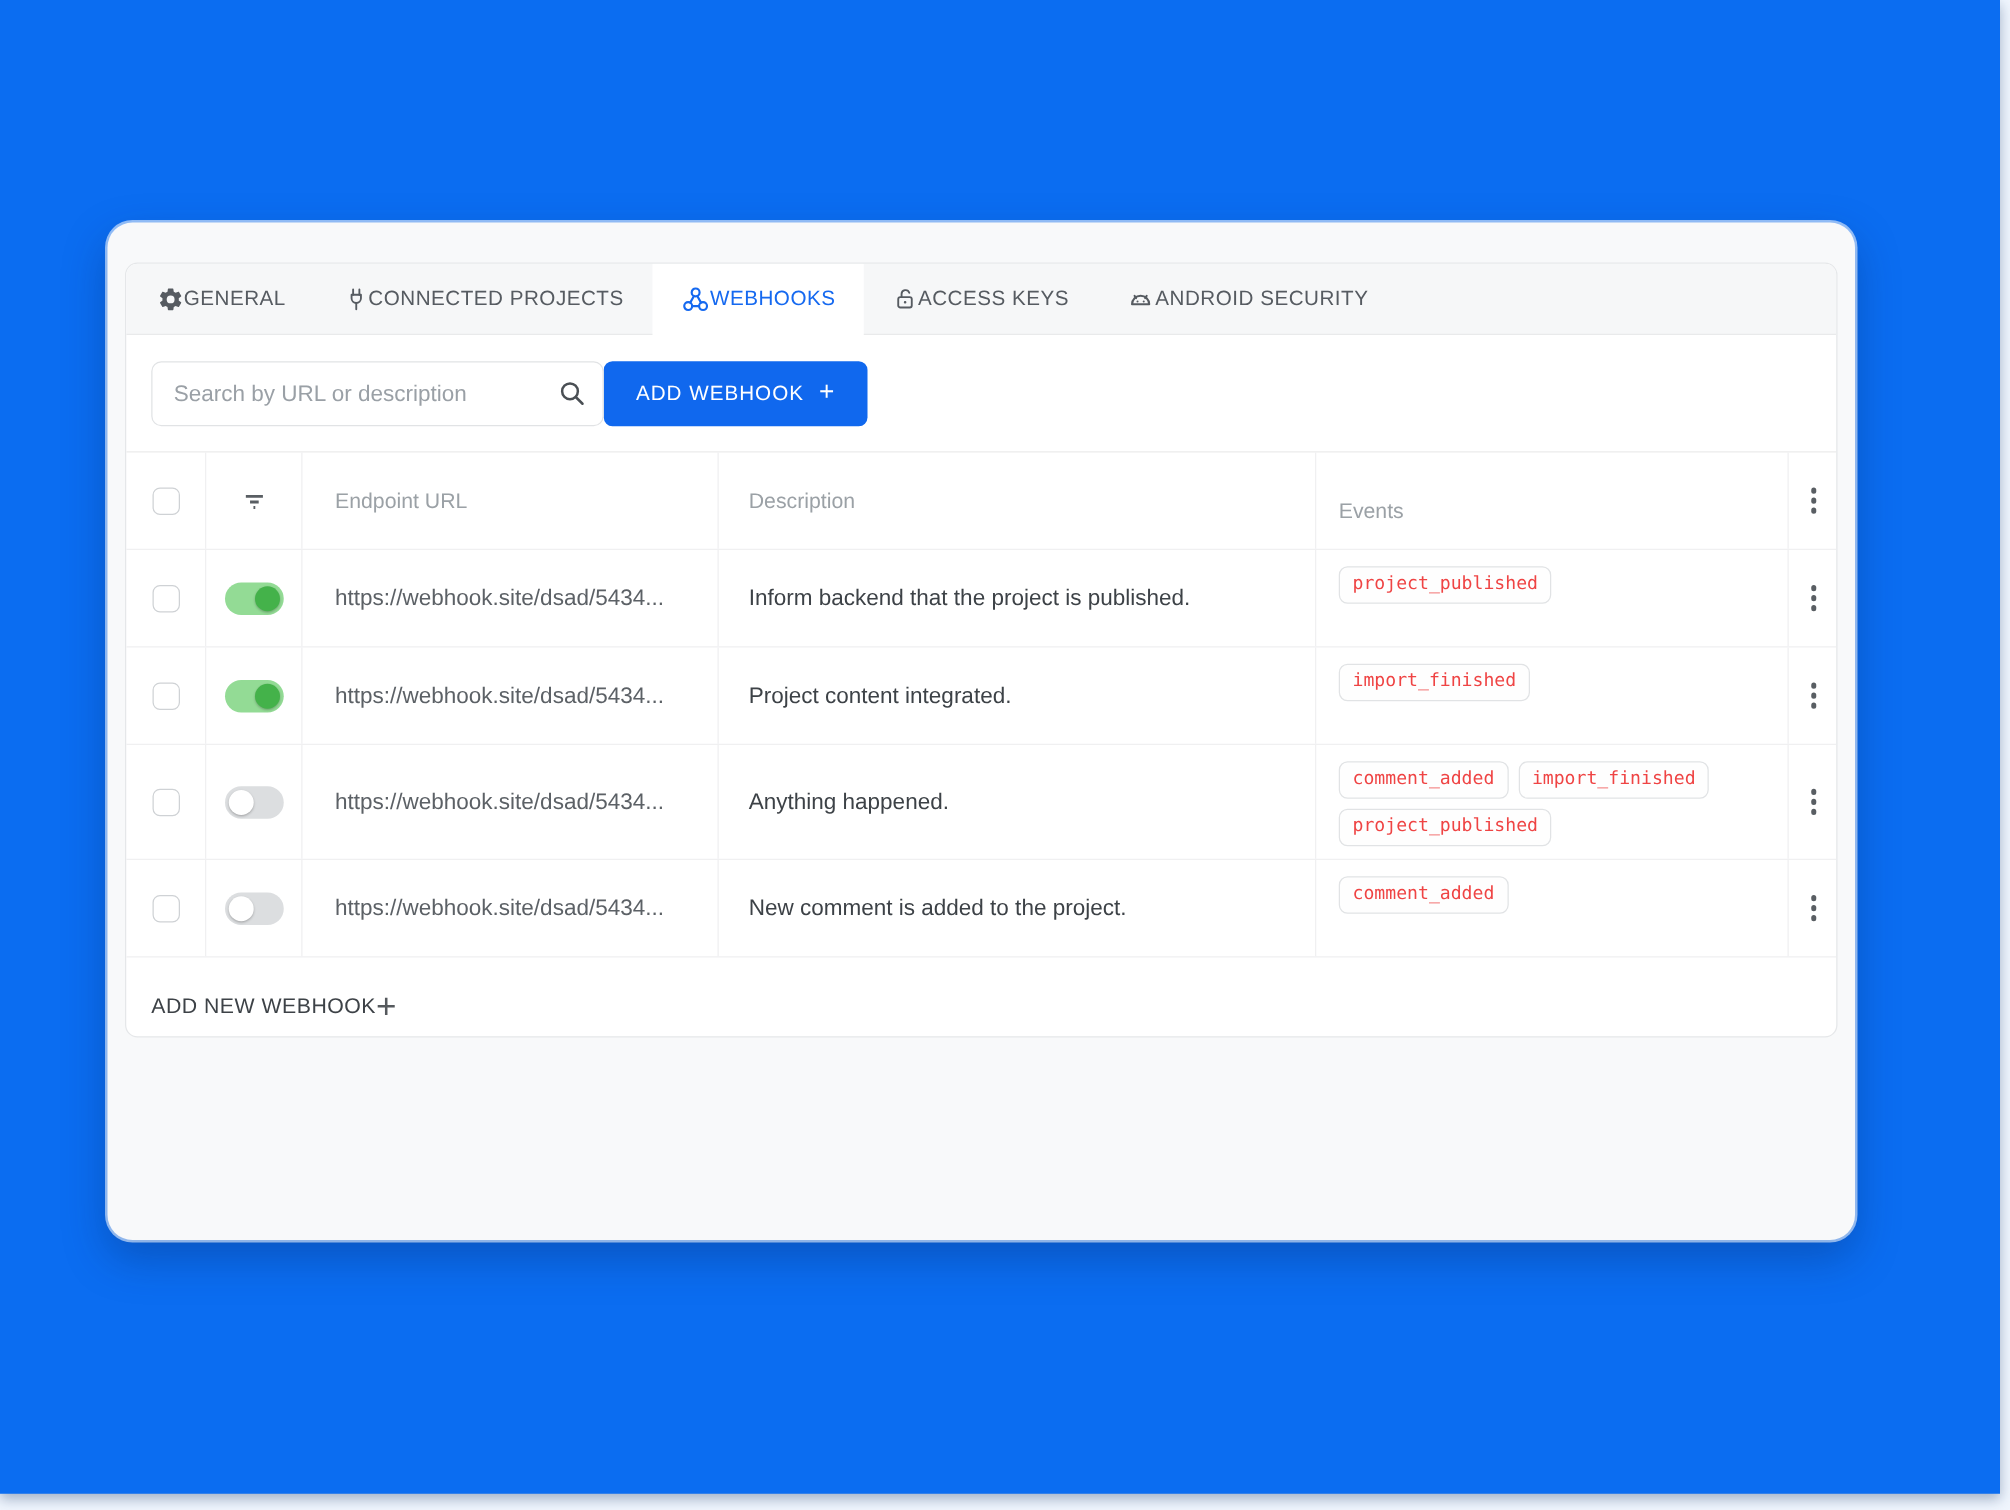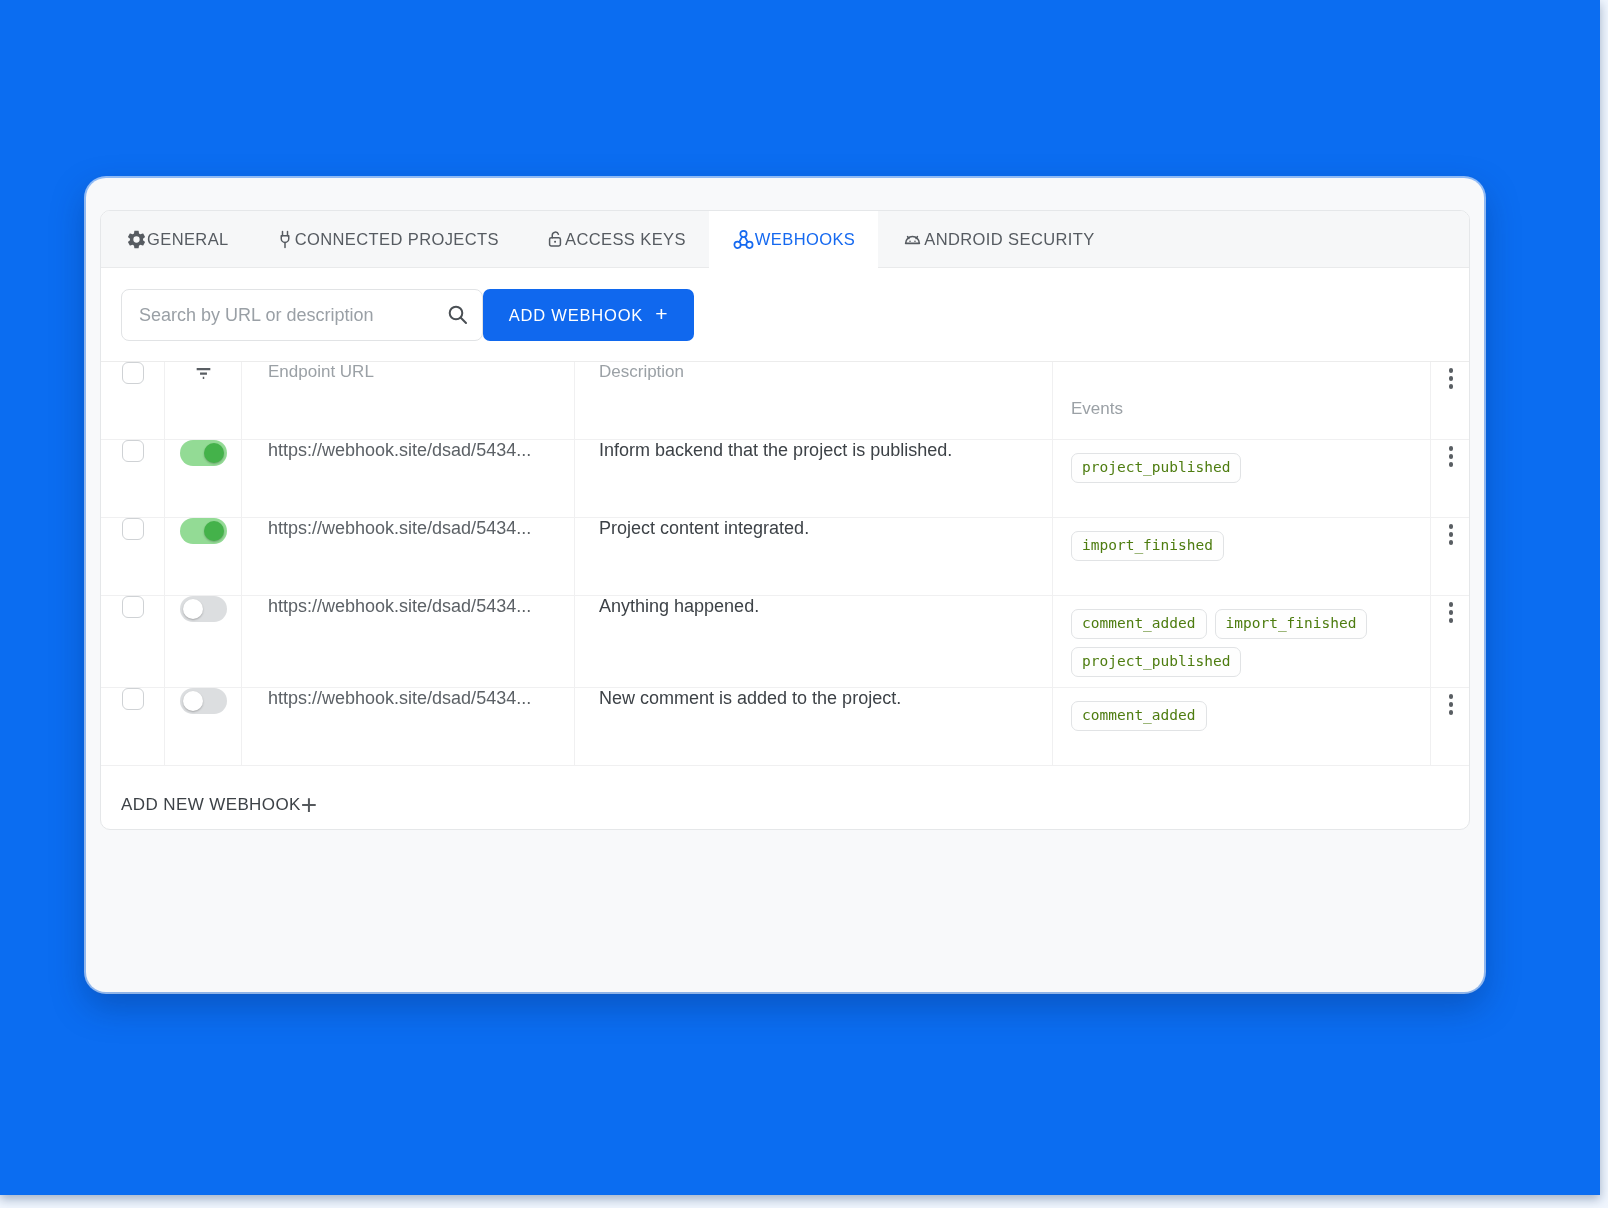--- a/index.html
+++ b/index.html
@@ -34,21 +34,21 @@
   .add-btn { display:flex; align-items:center; justify-content:center; gap:12px;
     width:211px; height:52px; background:#1068ee; color:#fff; border:none; border-radius:7px;
     font-size:16.5px; font-weight:500; letter-spacing:.8px; cursor:pointer;
     font-family:"Liberation Sans","DejaVu Sans",sans-serif; }
   .add-btn .plus { font-size:21px; font-weight:400; margin-top:-2px; }
 
   
   .table { border-top:1px solid #ececec; }
   .trow { display:grid; grid-template-columns:64px 77px 333px 478px 378px 40px;
     min-height:78px; border-bottom:1px solid #f0f0f1; }
-  .cell { display:flex; align-items:flex-start; border-right:1px solid #f0f0f1; }
+  .cell { display:flex; align-items:center; border-right:1px solid #f0f0f1; }
   .cell:last-child { border-right:none; }
   .c-check { justify-content:center; }
   .c-toggle { justify-content:center; }
   .c-url { padding-left:26px; }
   .c-desc { padding-left:24px; }
   .c-events { padding:13px 14px 10px 18px; align-items:flex-start; align-content:flex-start;
     flex-wrap:wrap; gap:8px; }
   .c-menu { justify-content:center; }
 
   .hlabel { font-size:17px; color:#9ba1a6; }
@@ -60,21 +60,21 @@
 
   .toggle { position:relative; width:47px; height:26px; border-radius:13px; cursor:pointer; }
   .toggle .knob { position:absolute; top:3px; width:20px; height:20px; border-radius:50%;
     box-shadow:0 1px 2px rgba(0,0,0,.25); }
   .toggle.on { background:#93db95; }
   .toggle.on .knob { right:3px; background:#44b24a; }
   .toggle.off { background:#dcdee0; }
   .toggle.off .knob { left:3px; background:#ffffff; }
 
   .chip { font-family:"DejaVu Sans Mono","Liberation Mono",monospace; font-size:14.5px;
-    color:#4d7c0f; background:#fefefe; border:1px solid #e1e3e5; border-radius:7px;
+    color:#ef4444; background:#fefefe; border:1px solid #e1e3e5; border-radius:7px;
     padding:3px 10px 4px; line-height:1.45; white-space:nowrap; }
 
   .kebab { display:inline-flex; flex-direction:column; gap:3.5px; padding:6px; cursor:pointer; }
   .kebab i { width:4.5px; height:4.5px; border-radius:50%; background:#595e63; }
 
   .tfoot { display:flex; align-items:center; justify-content:flex-start;
     height:78px; padding:0 24px 0 20px; cursor:pointer; }
   .tfoot .label { font-size:17px; font-weight:500; letter-spacing:.4px; color:#3d4247; }
   .tfoot .plus-icon { font-size:28px; font-weight:300; color:#55595d; line-height:1; }
 
@@ -95,37 +95,37 @@
             </svg>
           <span>GENERAL</span>
         </div>
         <div class="tab">
           <svg class="icn" width="20" height="21" viewBox="0 0 24 24" stroke-linecap="round" stroke-linejoin="round">
               <path d="M9 2.5v5M15 2.5v5"></path>
               <path d="M7.5 7.5h9v3.5a4.5 4.5 0 0 1-9 0z"></path>
               <path d="M12 15.5v6"></path>
             </svg>
           <span>CONNECTED PROJECTS</span>
-        </div>
-        <div class="tab">
-          <svg class="icn" width="20" height="21" viewBox="0 0 24 24" stroke-linecap="round" stroke-linejoin="round">
-              <rect x="5.5" y="9.8" width="13" height="10" rx="2"></rect>
-              <path d="M8.7 9.8V6.9a3.8 3.8 0 0 1 7.4-1.2"></path>
-              <rect x="10.9" y="13.6" width="2.4" height="2.4" rx="1" fill="#565b61" stroke="none"></rect>
-            </svg>
-          <span>ACCESS KEYS</span>
         </div>
         <div class="tab active">
           <svg class="icn" width="23" height="23" viewBox="0 0 24 24" stroke-width="1.9" stroke-linecap="round">
               <circle cx="12" cy="6.2" r="3.3"></circle>
               <circle cx="5.8" cy="17.6" r="3.3"></circle>
               <circle cx="18.2" cy="17.6" r="3.3"></circle>
               <path d="M10.6 9.1 7.5 14.7M13.4 9.1l3.1 5.6M9.1 17.6h5.8"></path>
             </svg>
           <span>WEBHOOKS</span>
+        </div>
+        <div class="tab">
+          <svg class="icn" width="20" height="21" viewBox="0 0 24 24" stroke-linecap="round" stroke-linejoin="round">
+              <rect x="5.5" y="9.8" width="13" height="10" rx="2"></rect>
+              <path d="M8.7 9.8V6.9a3.8 3.8 0 0 1 7.4-1.2"></path>
+              <rect x="10.9" y="13.6" width="2.4" height="2.4" rx="1" fill="#565b61" stroke="none"></rect>
+            </svg>
+          <span>ACCESS KEYS</span>
         </div>
         <div class="tab">
           <svg class="icn" width="23" height="22" viewBox="0 0 24 24" stroke-linecap="round" stroke-linejoin="round">
               <path d="M4.5 16.8a7.5 7.5 0 0 1 15 0z"></path>
               <path d="M8 11.4 6.7 9.4M16 11.4l1.3-2"></path>
               <circle cx="9.3" cy="14.4" r="0.9" fill="#565b61" stroke="none"></circle>
               <circle cx="14.7" cy="14.4" r="0.9" fill="#565b61" stroke="none"></circle>
             </svg>
           <span>ANDROID SECURITY</span>
         </div>

